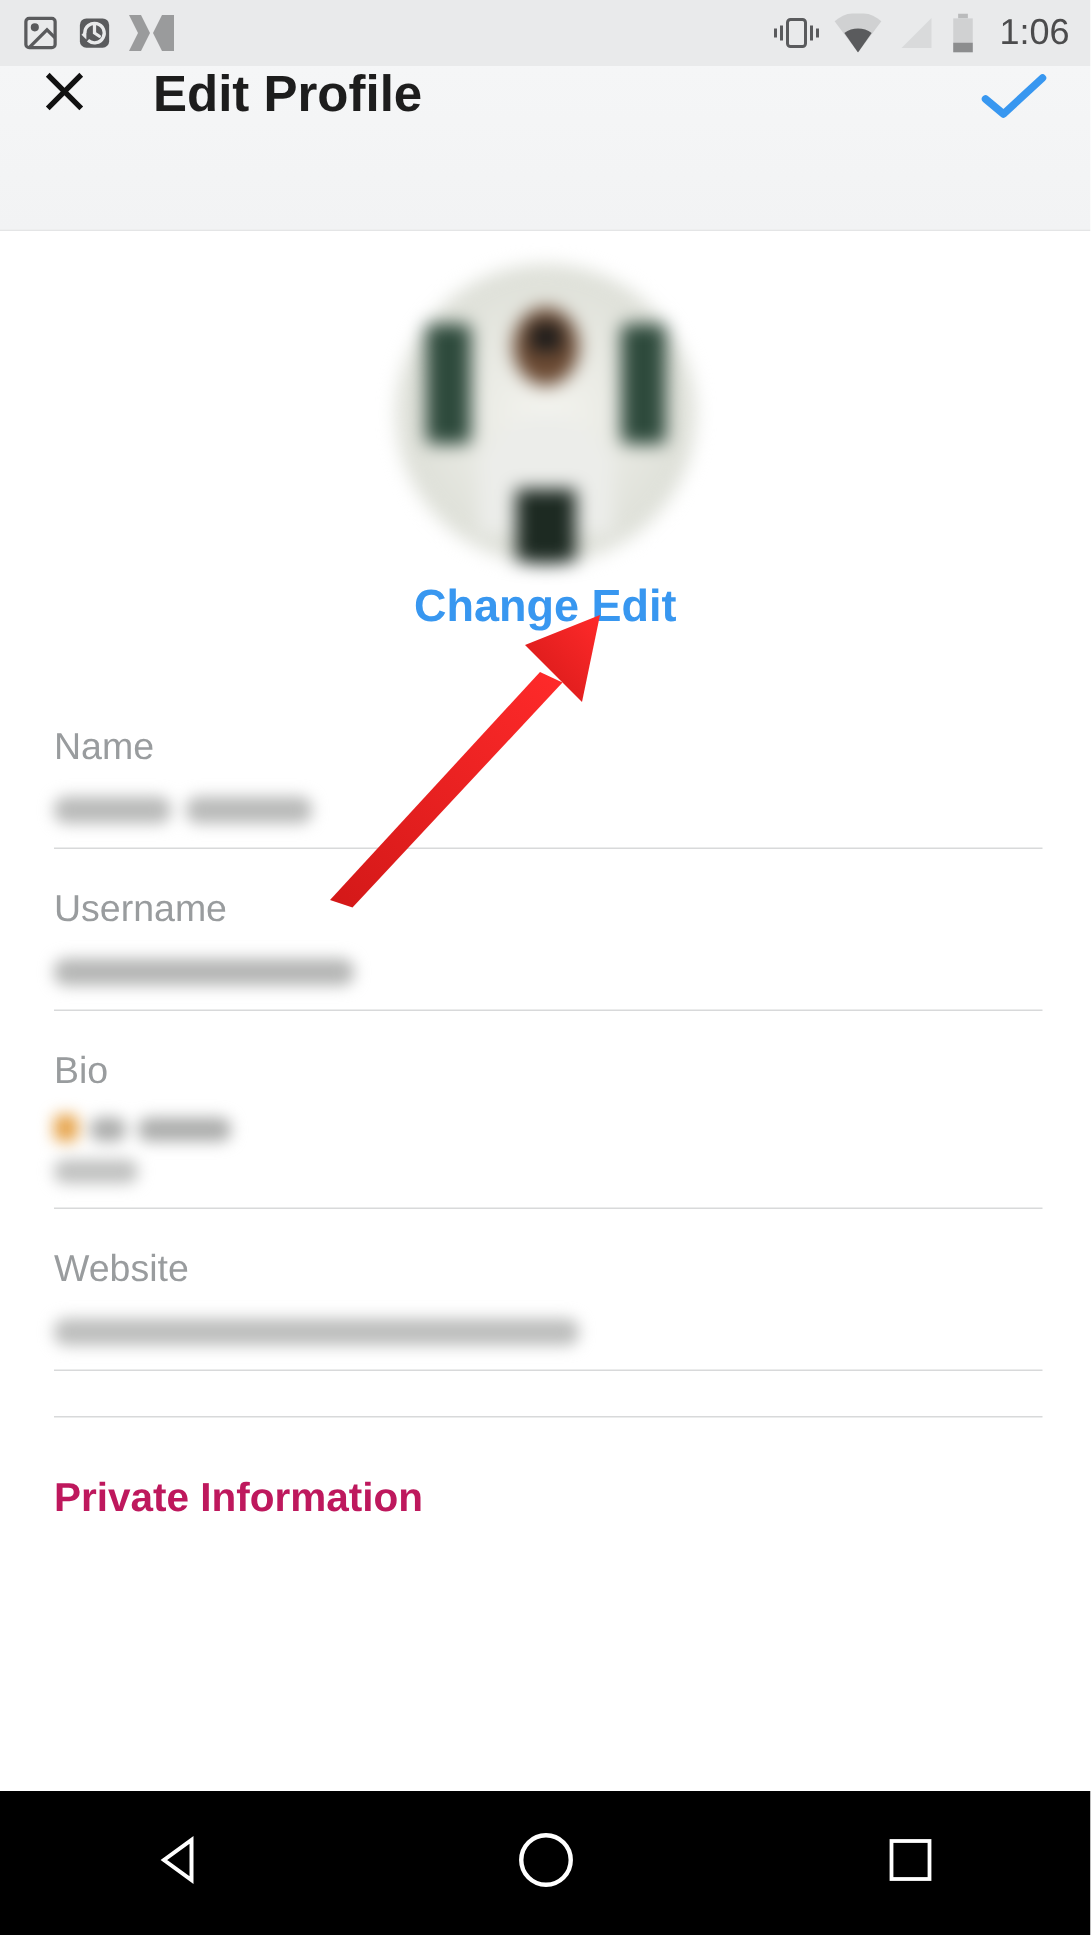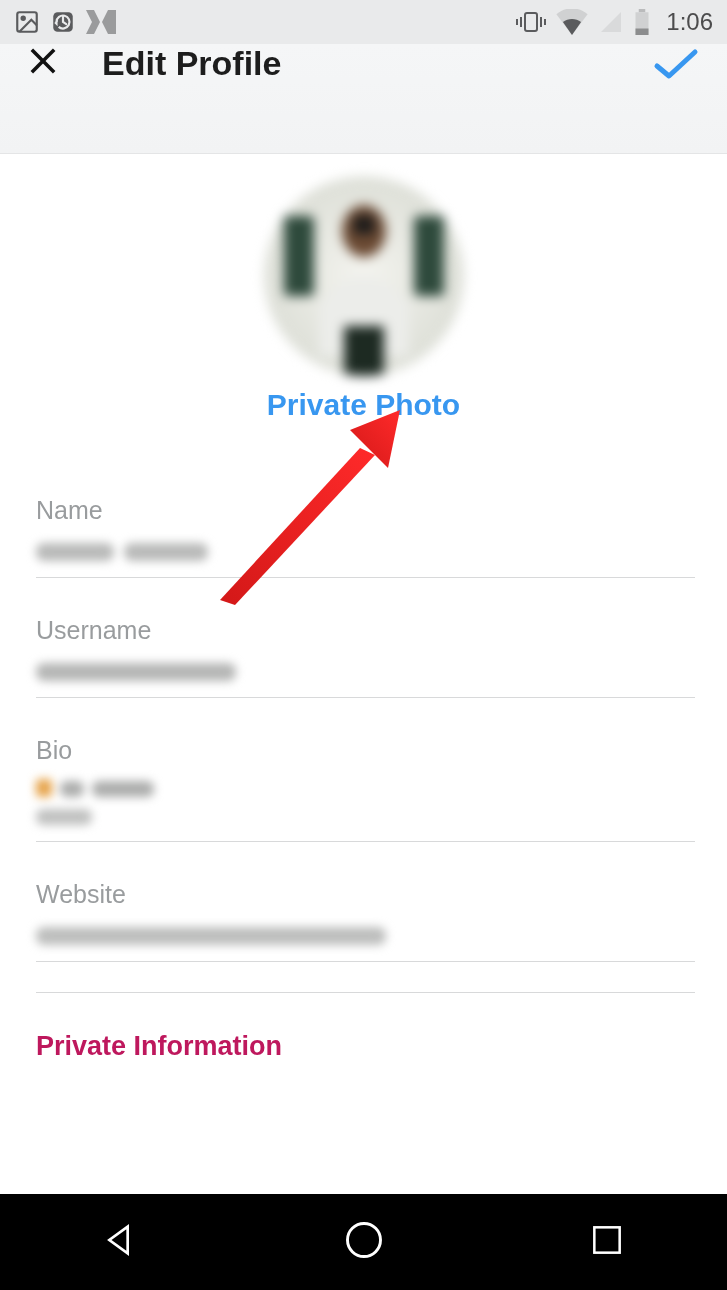--- a/index.html
+++ b/index.html
@@ -57,21 +57,21 @@
     
     .annotation-arrow {
       position: absolute;
       top: 400px;
       left: 200px;
       pointer-events: none;
     }
 
     
     .form { padding: 36px 32px 0 36px; }
-    .field { margin-top: 38px; border-bottom: 1px solid #d8d9da; padding-bottom: 10px; }
+    .field { margin-top: 26px; border-bottom: 1px solid #d8d9da; padding-bottom: 10px; }
     .field-label { font-size: 25px; color: #999c9e; margin-bottom: 10px; }
     .field-value { height: 32px; display: flex; align-items: center; filter: blur(5px); }
 
     .section-sep { border-top: 1px solid #d8d9da; margin: 30px 0 38px 0; }
     .section-heading { font-size: 27px; font-weight: 700; color: #be185d; padding-left: 36px; }
 
     
     .navbar {
       position: absolute;
       left: 0; right: 0; bottom: 0;
@@ -168,21 +168,21 @@
       </defs>
       <circle cx="100" cy="100" r="100" fill="url(#bg)"></circle>
       <rect x="20" y="40" width="30" height="80" rx="4" fill="#2e4a3c"></rect>
       <rect x="150" y="40" width="30" height="80" rx="4" fill="#2e4a3c"></rect>
       <ellipse cx="100" cy="55" rx="22" ry="26" fill="#6b4a33"></ellipse>
       <rect x="90" y="40" width="20" height="18" fill="#1a1a1a"></rect>
       <path d="M55 130 Q100 70 145 130 L145 180 L55 180 Z" fill="#ecedea"></path>
       <rect x="80" y="150" width="40" height="60" fill="#1d2a22"></rect>
     </svg>
   </div>
-  <div class="change-photo">Private Photo</div>
+  <div class="change-photo">Change Edit</div>
 </div>
 
 <div class="annotation-arrow">
   <svg width="220" height="220" viewBox="0 0 220 220">
     <defs>
       <linearGradient id="arr" x1="0" y1="1" x2="1" y2="0">
         <stop offset="0%" stop-color="#d31818"></stop>
         <stop offset="100%" stop-color="#ff2a2a"></stop>
       </linearGradient>
     </defs>

